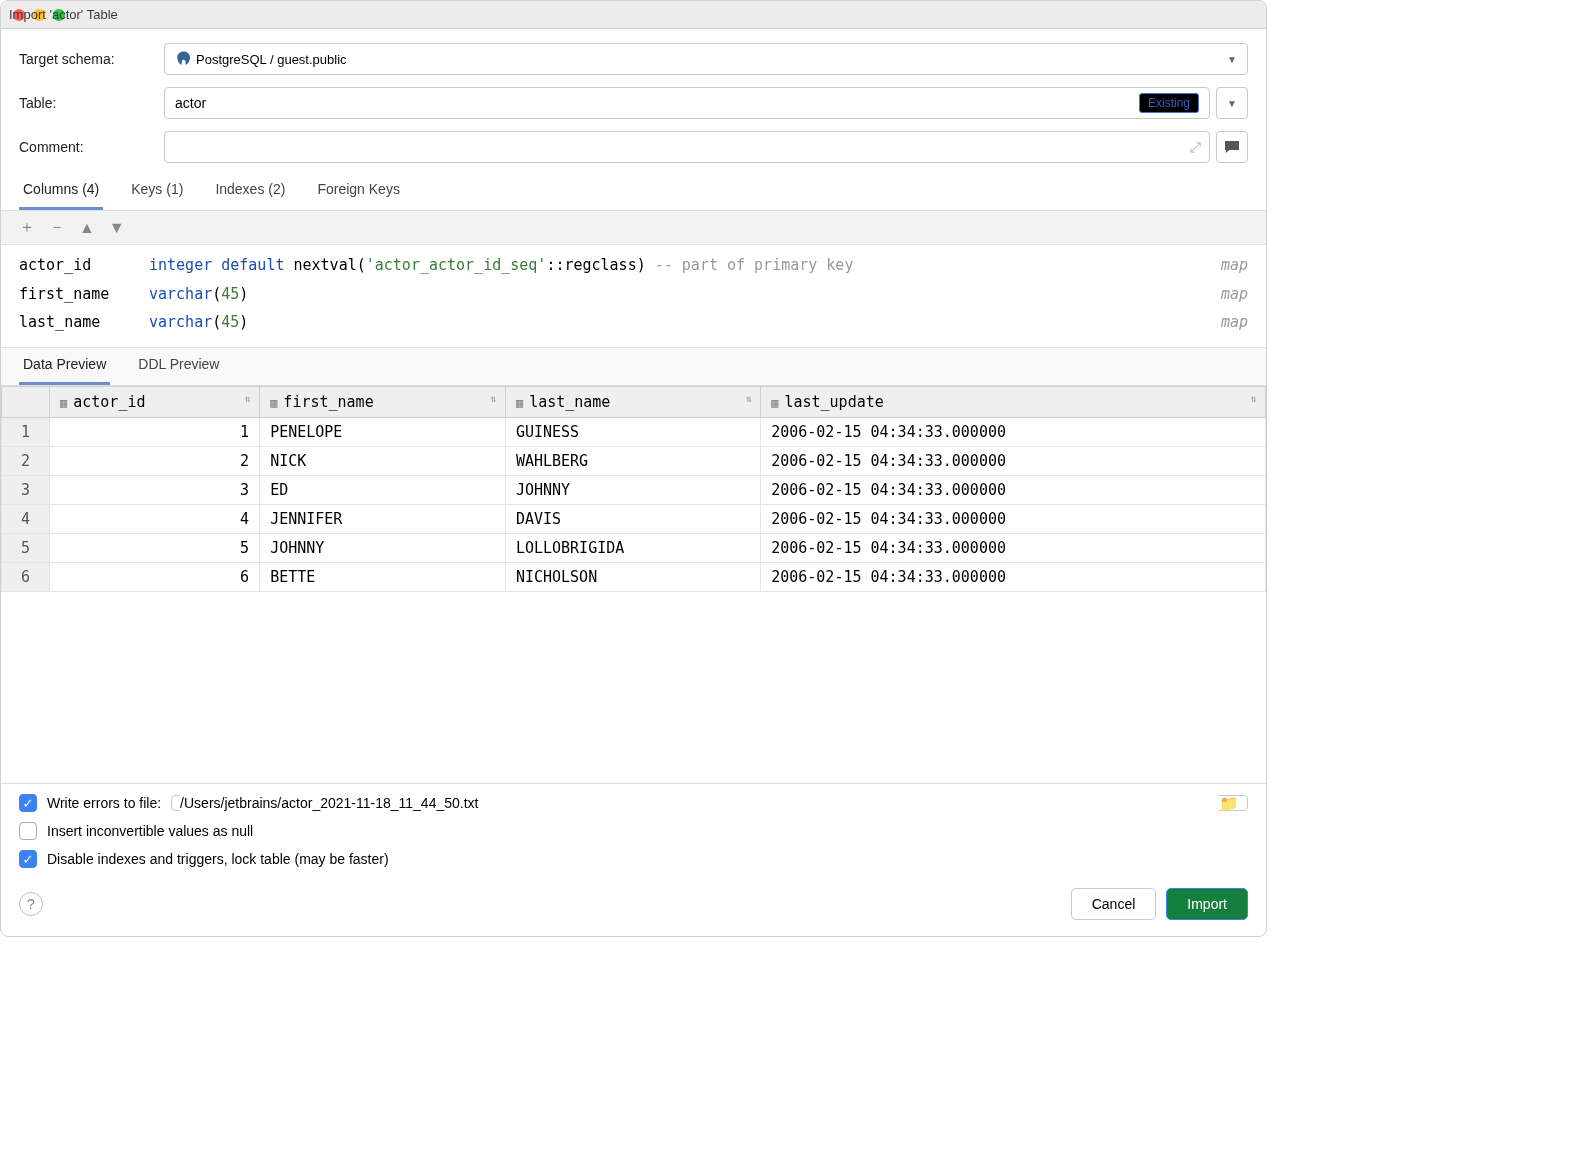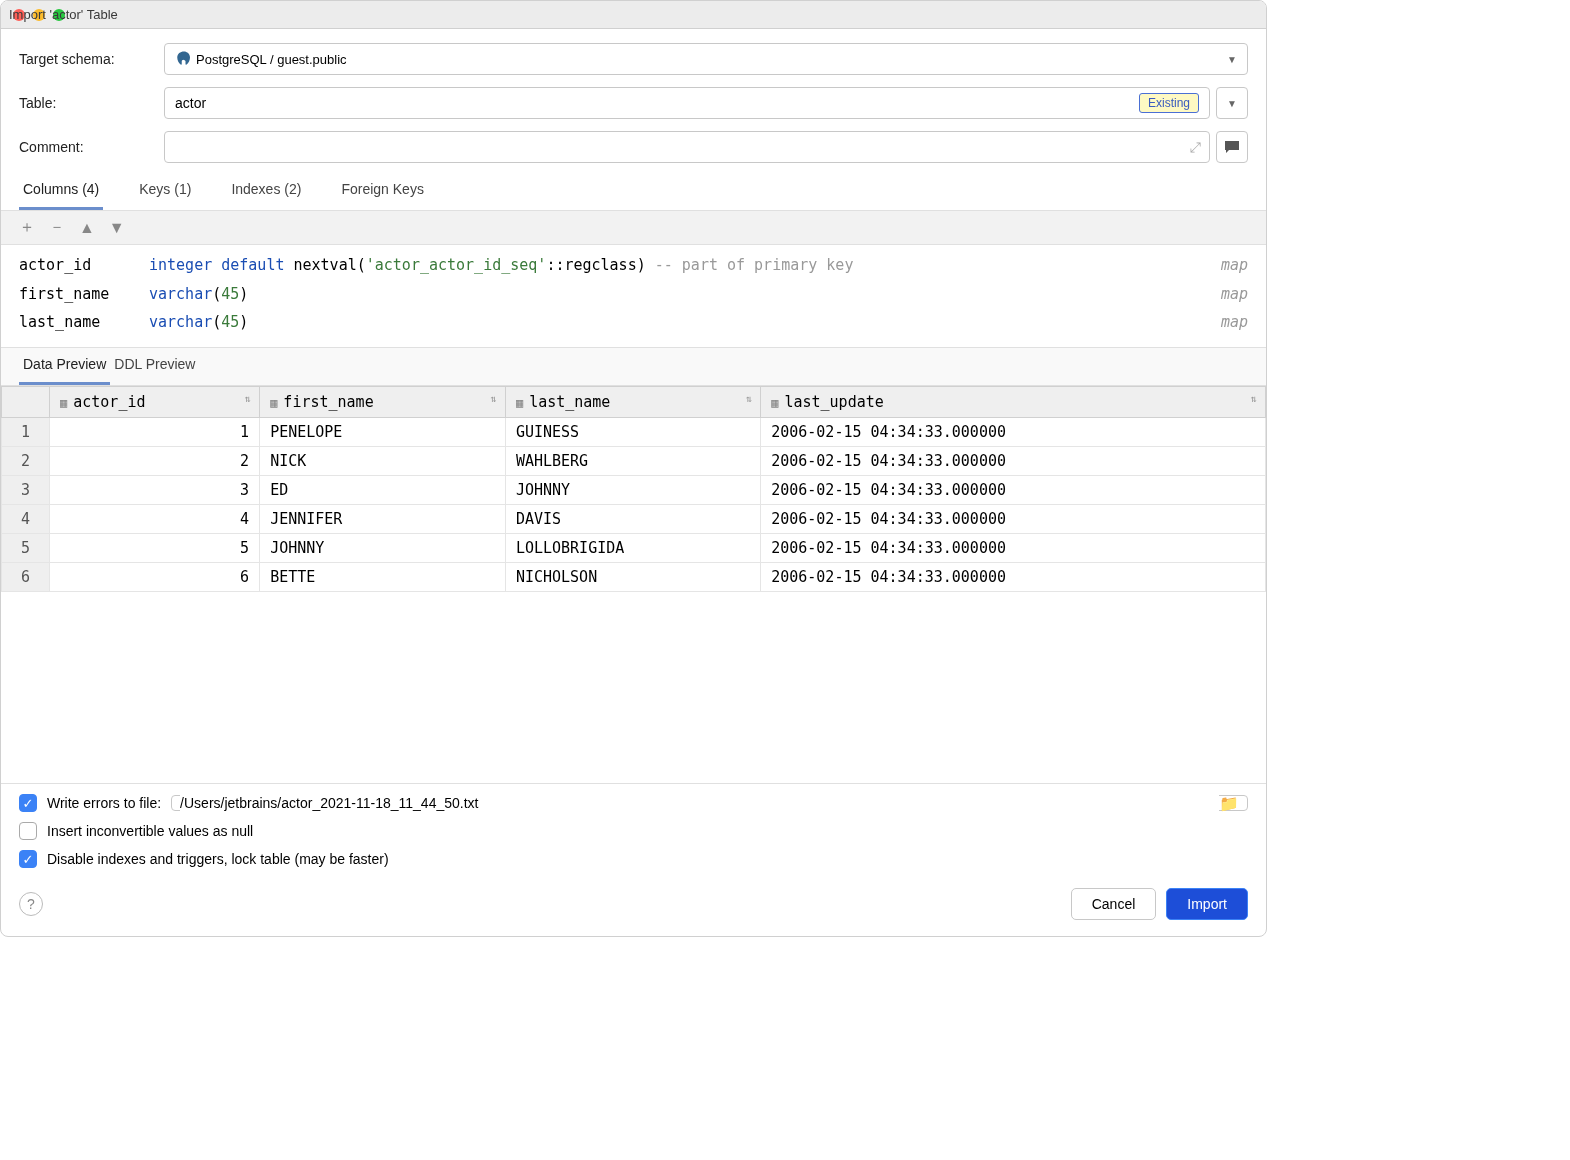--- a/index.html
+++ b/index.html
@@ -13,59 +13,59 @@
 .wintitle { position: absolute; left: 8px; right: 0; font-size: 13px; color: #3a3a3a; }
 .form { padding: 14px 18px 10px; display: flex; flex-direction: column; gap: 12px; }
 .row { display: flex; align-items: center; }
 .label { width: 145px; font-size: 14px; color: #222; }
 .schema-select { flex: 1; height: 32px; border: 1px solid #c8c8c8; border-radius: 4px; display: flex; align-items: center; padding: 0 10px; background: #fff; cursor: pointer; gap: 3px; }
 .elephant { width: 18px; height: 18px; }
 .chev { margin-left: auto; color: #666; font-size: 10px; }
 .table-row-ctrl { flex: 1; display: flex; gap: 6px; }
 .table-input { flex: 1; height: 32px; border: 1px solid #c8c8c8; border-radius: 4px; display: flex; align-items: center; padding: 0 10px; background: #fff; }
 .table-input input { border: none; outline: none; flex: 1; font-size: 14px; font-family: inherit; }
-.badge { border: 1px solid #4a6fd4; color: #3a5bbf; border-radius: 3px; padding: 2px 8px; font-size: 12px; background: #fef9c3; }
+.badge { border: 1px solid #4a6fd4; color: #3a5bbf; border-radius: 3px; padding: 2px 8px; font-size: 12px; background: #000000; }
 .opt-btn { width: 32px; height: 32px; border: 1px solid #c8c8c8; border-radius: 4px; background: #fff; display: flex; align-items: center; justify-content: center; cursor: pointer; color: #666; }
 .comment-input { flex: 1; height: 32px; border: 1px solid #c8c8c8; border-radius: 4px; display: flex; align-items: center; padding: 0 8px; background: #fff; }
 .comment-input input { border: none; outline: none; flex: 1; font-size: 14px; font-family: inherit; }
 .expand-ic { color: #aaa; font-size: 14px; }
-.tabs { display: flex; padding: 0 18px; gap: 32px; border-bottom: 1px solid #e0e0e0; }
+.tabs { display: flex; padding: 0 18px; gap: 24px; border-bottom: 1px solid #e0e0e0; }
 .tab { padding: 8px 4px 10px; font-size: 14px; color: #444; cursor: pointer; border-bottom: 3px solid transparent; }
 .tab.active { border-bottom-color: #6b8ecc; color: #222; }
 .tbar { display: flex; align-items: center; gap: 14px; padding: 6px 18px; background: #f2f2f2; border-bottom: 1px solid #e0e0e0; color: #888; }
 .tbar-ic { cursor: pointer; font-size: 16px; }
 .cols { padding: 6px 18px 10px; font-family: "SF Mono", Menlo, Consolas, monospace; font-size: 15px; line-height: 1.9; overflow: hidden; }
 .colrow { display: flex; white-space: nowrap; }
 .colname { width: 130px; }
 .kw { color: #1a4db3; }
 .num { color: #3a7a3a; }
 .str { color: #3a7a3a; }
 .cmt { color: #999; }
 .map { color: #999; font-style: italic; margin-left: auto; }
-.preview-tabs { display: flex; padding: 0 18px; border-top: 1px solid #e0e0e0; background: #f9f9f9; }
+.preview-tabs { display: flex; padding: 0 18px; gap: 24px; border-top: 1px solid #e0e0e0; background: #f9f9f9; }
 .gridwrap { flex: 1; overflow: auto; border-top: 1px solid #e0e0e0; }
 table.grid { border-collapse: collapse; width: 100%; font-family: "SF Mono", Menlo, Consolas, monospace; font-size: 15px; }
 .grid th { background: #efefef; text-align: left; padding: 6px 10px; border: 1px solid #d0d0d0; font-weight: normal; position: relative; }
 .grid th .colic { color: #888; margin-right: 6px; font-size: 12px; }
 .grid th .sort { position: absolute; right: 8px; color: #999; font-size: 10px; }
 .grid td { padding: 5px 10px; border: 1px solid #e5e5e5; }
 .grid td.rn { background: #efefef; text-align: center; width: 48px; color: #555; }
 .grid td.num { text-align: right; color: #000; }
 .grid th.rn { background: #efefef; width: 48px; }
 .bottom { padding: 10px 18px; display: flex; flex-direction: column; gap: 10px; border-top: 1px solid #e0e0e0; }
 .checkrow { display: flex; align-items: center; gap: 10px; font-size: 14px; }
 .cb { width: 18px; height: 18px; border: 1px solid #aaa; border-radius: 4px; display: flex; align-items: center; justify-content: center; cursor: pointer; flex-shrink: 0; }
 .cb.checked { background: #3b82f6; border-color: #3b82f6; color: #fff; font-size: 13px; }
 .pathbox { flex: 1; height: 16px; border: 1px solid #c8c8c8; border-radius: 4px; display: flex; align-items: center; padding: 0 8px; background: #fff; }
 .pathbox input { border: none; outline: none; flex: 1; font-size: 14px; font-family: inherit; }
 .folder-ic { color: #bbb; font-size: 16px; cursor: pointer; }
 .footer { display: flex; align-items: center; padding: 10px 18px 16px; gap: 10px; }
 .help { width: 24px; height: 24px; border: 1px solid #bbb; border-radius: 50%; display: flex; align-items: center; justify-content: center; color: #888; cursor: pointer; font-size: 14px; }
 .btn { padding: 7px 20px; border: 1px solid #c8c8c8; border-radius: 5px; background: #fff; font-size: 14px; cursor: pointer; }
-.btn.primary { background: #1d4ed8; color: #fff; border-color: #3b82f6; }
+.btn.primary { background: #15803d; color: #fff; border-color: #3b82f6; }
 </style>
 </head>
 <body>
 
 <div class="titlebar">
   <div class="traffic">
     <div class="dot red"></div>
     <div class="dot yellow"></div>
     <div class="dot green"></div>
   </div>

